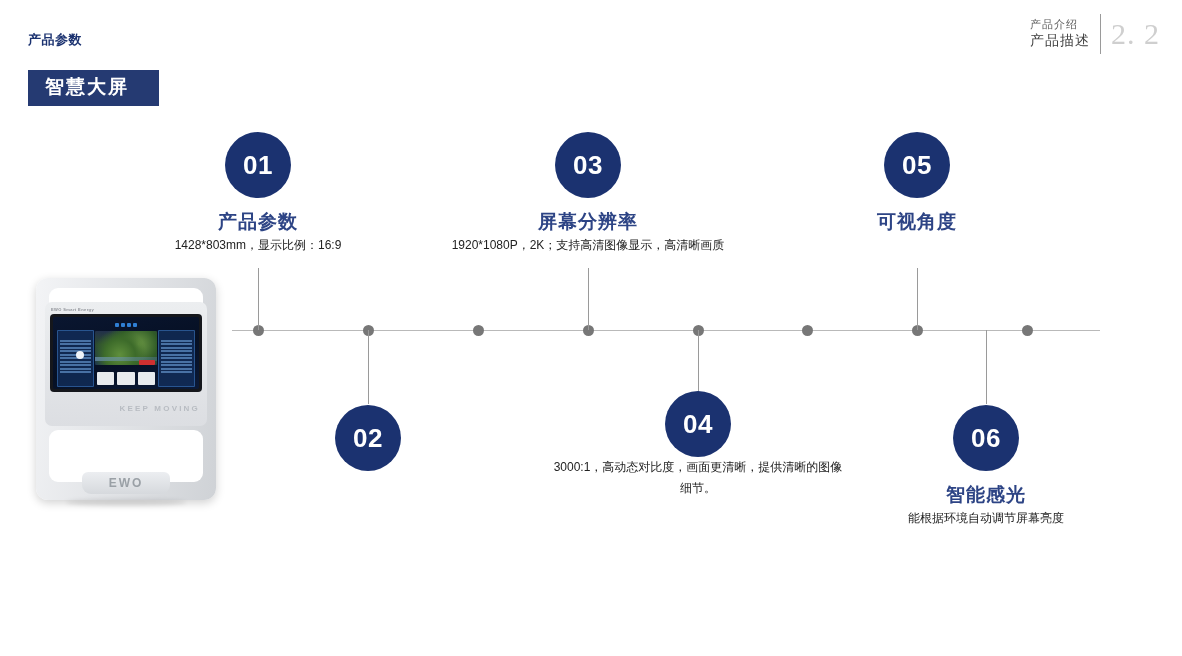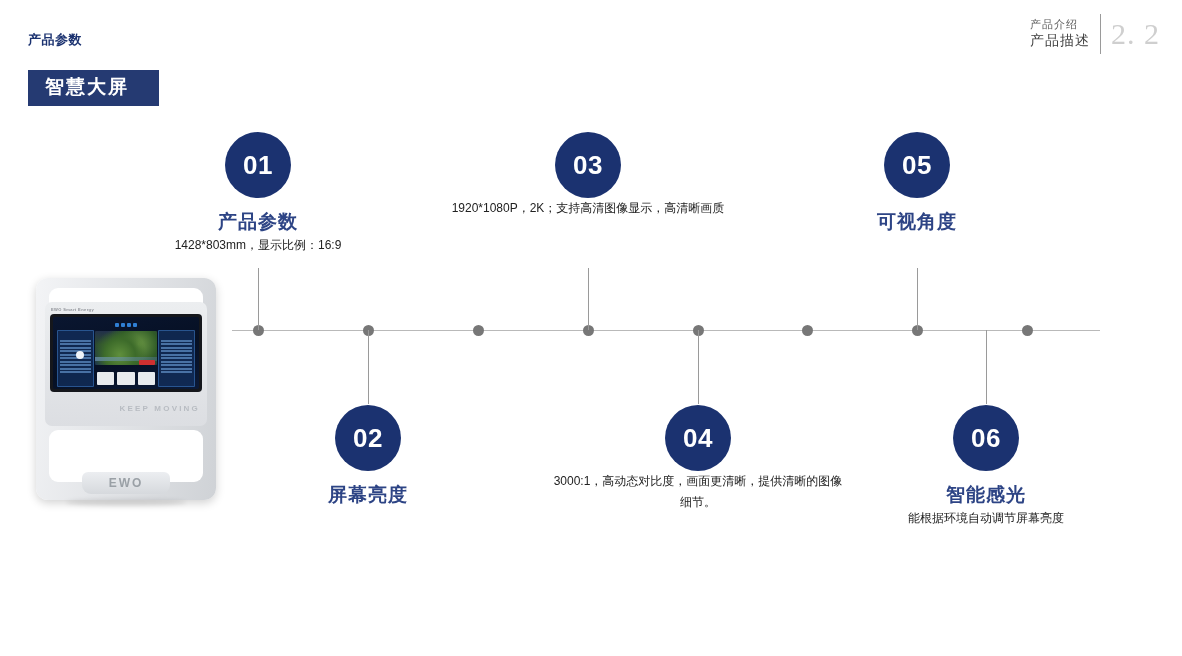--- a/index.html
+++ b/index.html
@@ -428,34 +428,34 @@
   <div class="connector" style="left:986px; top:330px; height:74px;"></div>
 
   <div class="spec" style="left:128px; top:132px; width:260px;">
     <div class="circle">01</div>
     <div class="spec-title">产品参数</div>
     <div class="spec-desc">1428*803mm，显示比例：16:9</div>
   </div>
 
   <div class="spec" style="left:418px; top:132px; width:340px;">
     <div class="circle">03</div>
+    <div class="spec-title">屏幕分辨率</div>
     <div class="spec-desc">1920*1080P，2K；支持高清图像显示，高清晰画质</div>
   </div>
 
   <div class="spec" style="left:787px; top:132px; width:260px;">
     <div class="circle">05</div>
     <div class="spec-title">可视角度</div>
   </div>
 
   <div class="spec" style="left:203px; top:405px; width:330px;">
     <div class="circle">02</div>
-    <div class="spec-title">屏幕亮度</div>
-  </div>
-
-  <div class="spec" style="left:553px; top:405px; width:290px;">
+  </div>
+
+  <div class="spec" style="left:553px; top:391px; width:290px;">
     <div class="circle">04</div>
     <div class="spec-desc">3000:1，高动态对比度，画面更清晰，提供清晰的图像细节。</div>
   </div>
 
   <div class="spec" style="left:856px; top:405px; width:260px;">
     <div class="circle">06</div>
     <div class="spec-title">智能感光</div>
     <div class="spec-desc">能根据环境自动调节屏幕亮度</div>
   </div>
 

